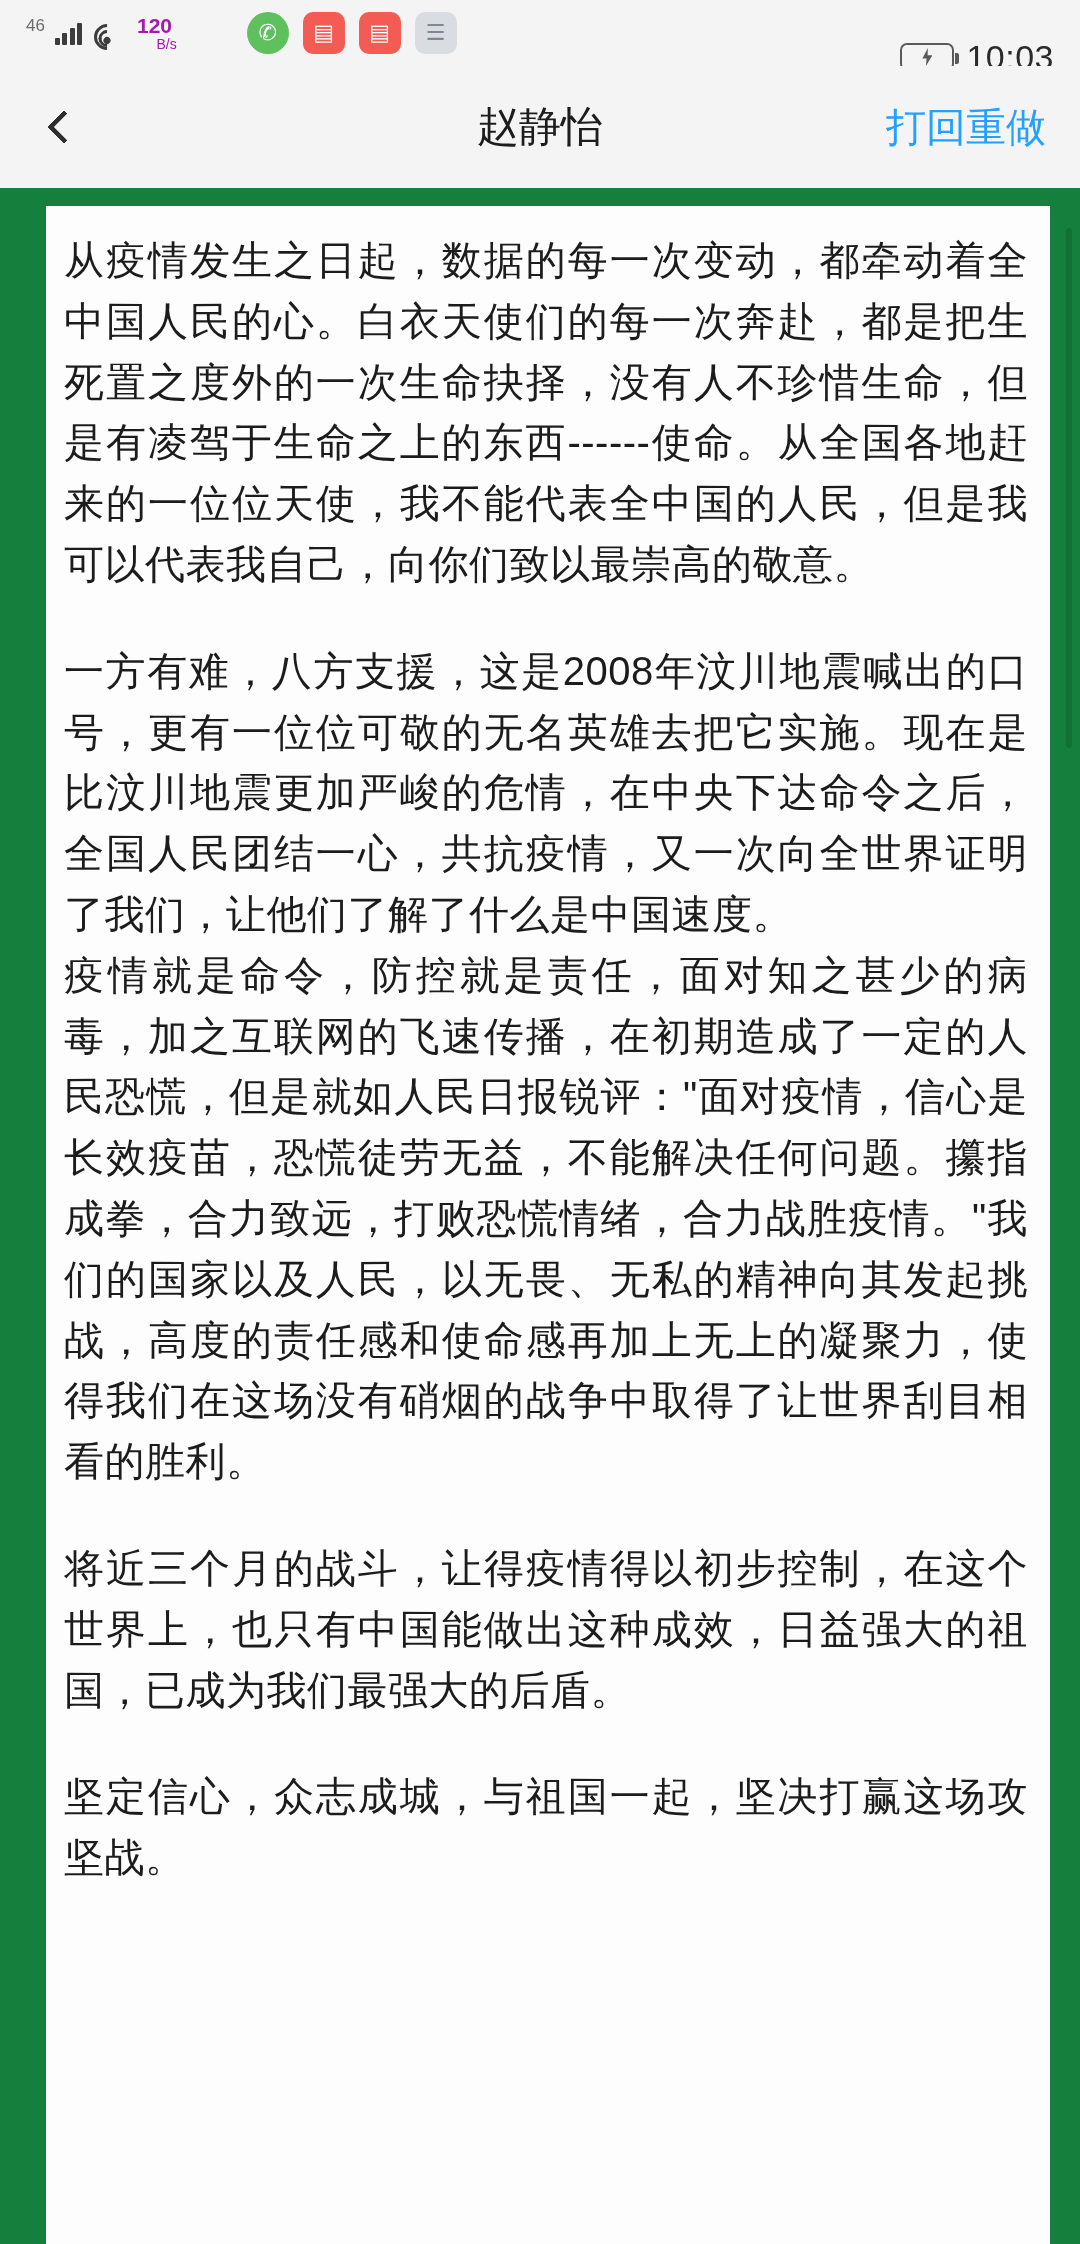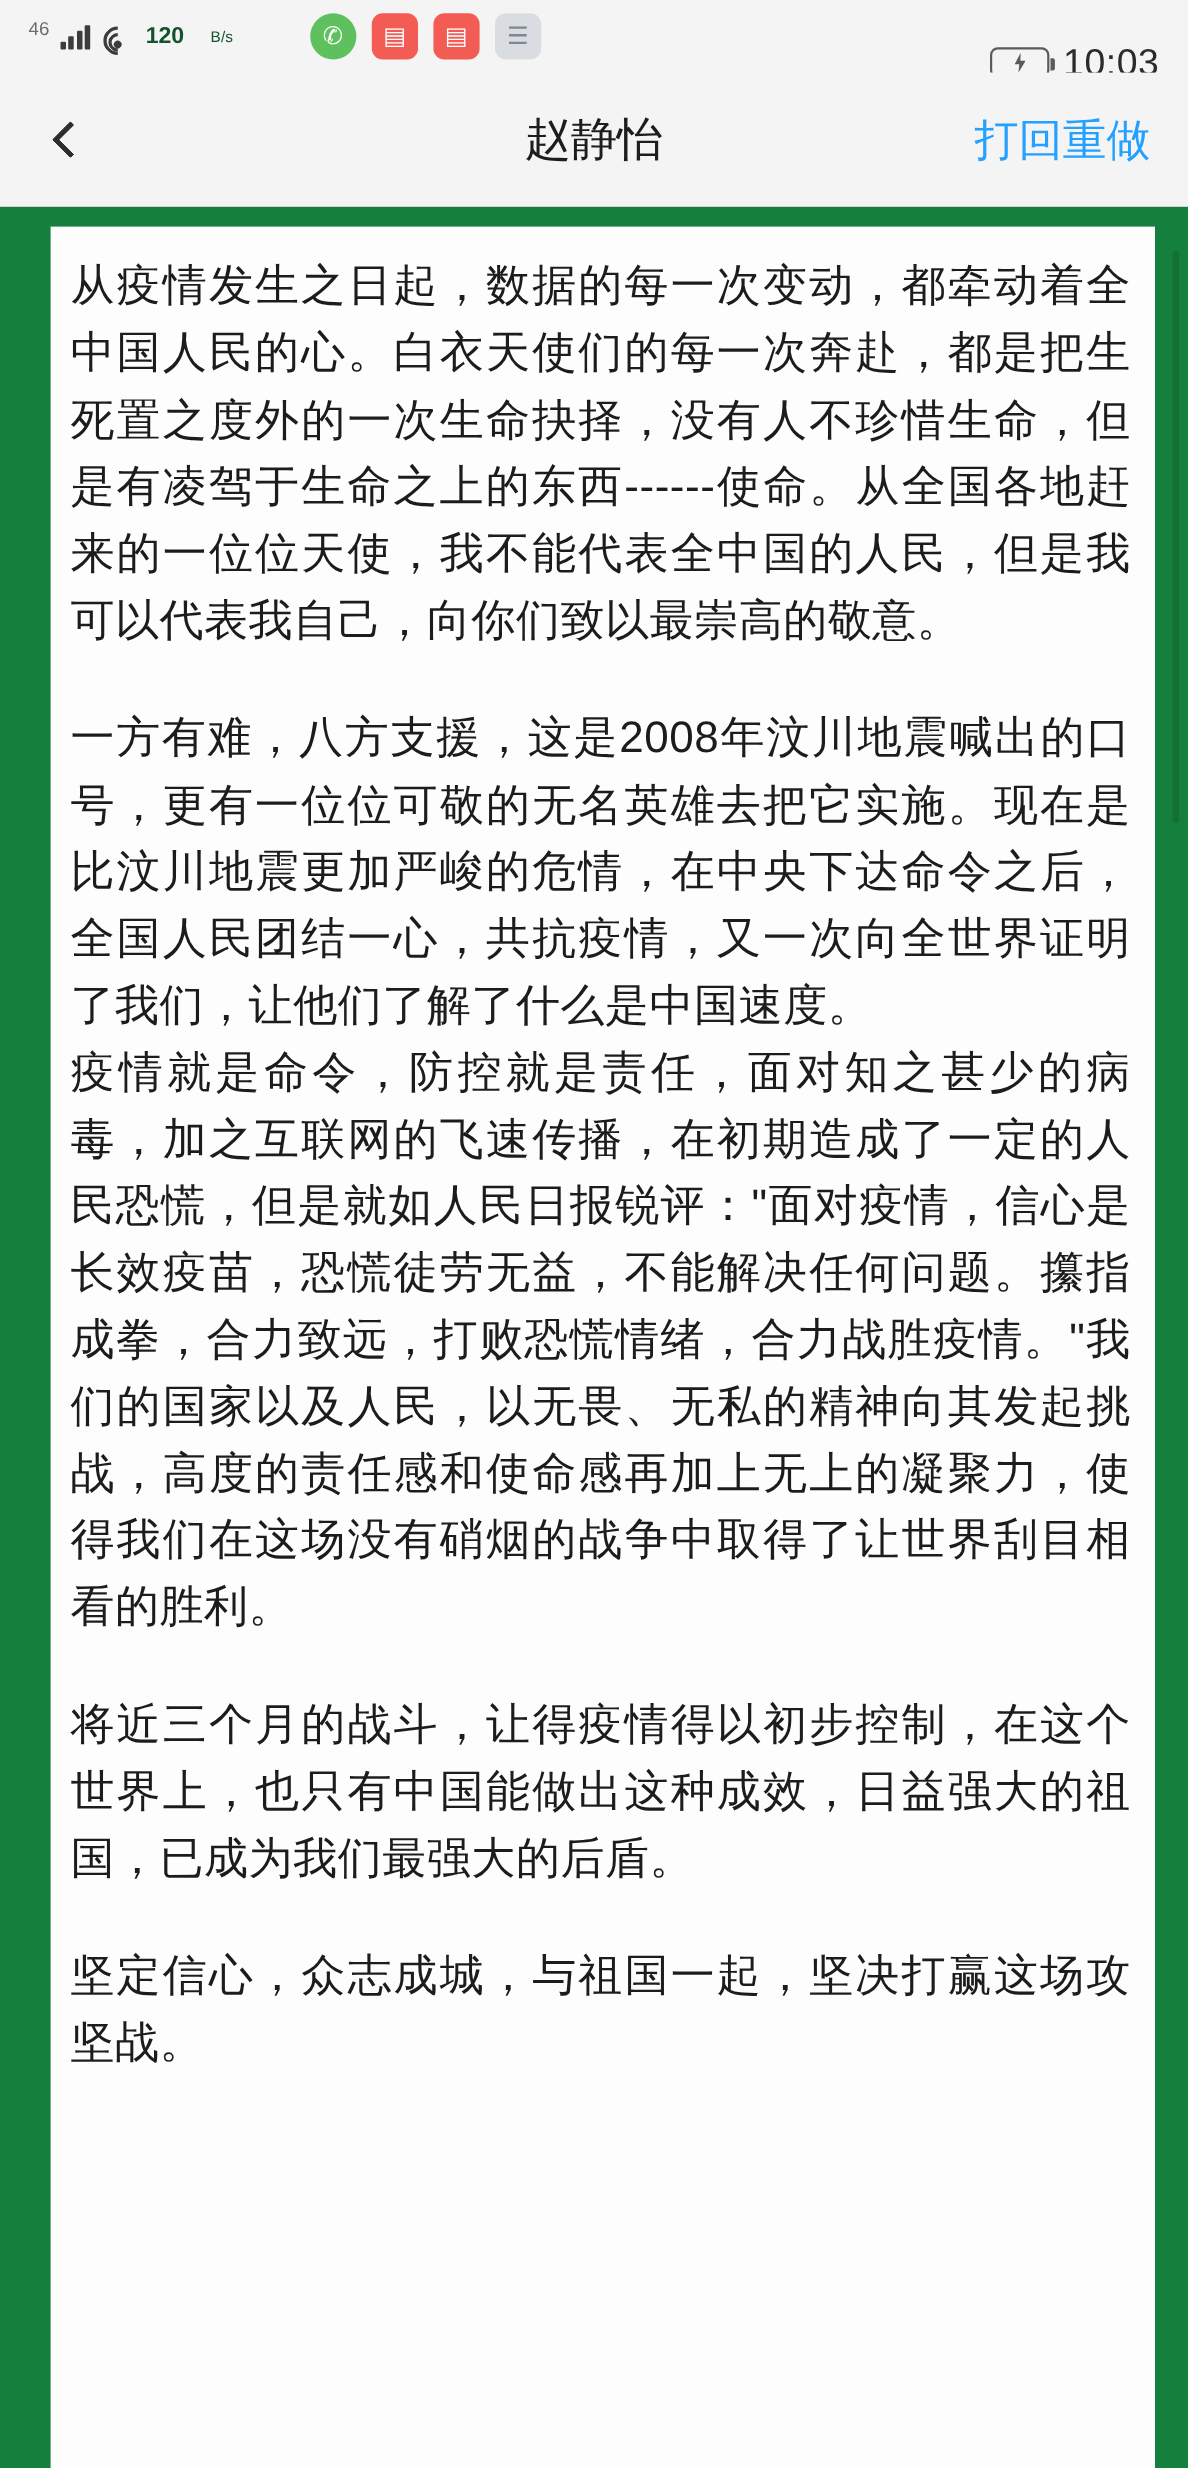--- a/index.html
+++ b/index.html
@@ -76,24 +76,24 @@
   }
   .wifi span.a { width: 26px; height: 26px; top: 3px; }
   .wifi span.b { width: 17px; height: 17px; top: 9px; }
   .wifi span.c {
     width: 7px; height: 7px; top: 16px;
     background: #3c3c3c; border-color: #3c3c3c; border-radius: 50%;
   }
 
   .speed {
     display: flex;
-    flex-direction: row;
+    flex-direction: column;
     align-items: center;
     line-height: 1.05;
-    color: #14532d;
+    color: #a21caf;
   }
   .speed .v { font-size: 21px; font-weight: bold; }
   .speed .u { font-size: 14px; padding-left: 24px; }
 
   .app-icon {
     width: 42px; height: 42px;
     border-radius: 10px;
     display: flex; align-items: center; justify-content: center;
     color: #fff;
     font-size: 22px;

